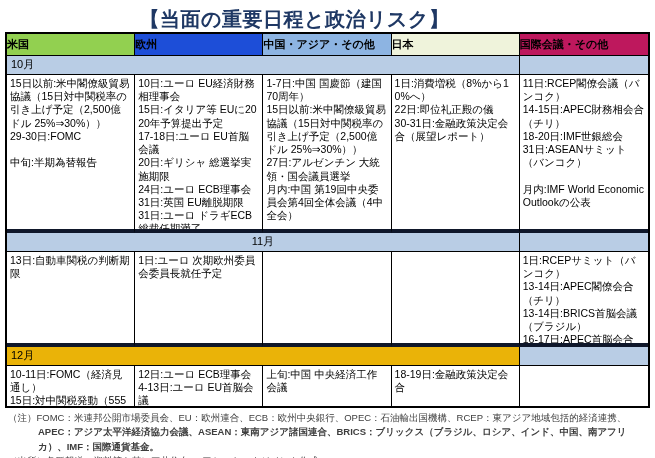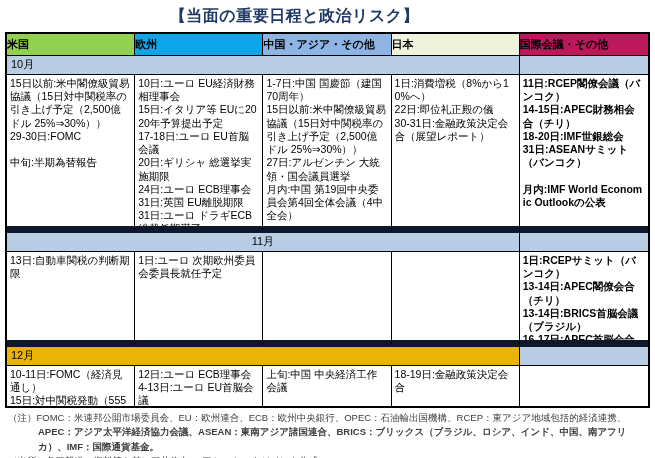--- a/index.html
+++ b/index.html
@@ -3,21 +3,21 @@
 <meta charset="utf-8">
 <style>
   html,body { margin:0; padding:0; }
   body {
     width:655px; height:458px; background:#ffffff; position:relative;
     font-family:"Liberation Sans","DejaVu Sans",sans-serif;
     -webkit-font-smoothing:antialiased;
   }
   .title {
     position:absolute; top:6px; left:0; width:589px;
-    text-align:center; font-weight:bold; font-size:16px;
+    text-align:center; font-weight:bold; font-size:20px;
     letter-spacing:0.5px;
   }
   .sheet {
     position:absolute; left:5px; top:32px; width:645px;
     border:2px solid #000; box-sizing:border-box; background:#fff;
   }
   .hdr-row { display:flex; }
   .hdr-cell {
     flex:1 1 20%; box-sizing:border-box;
     border-right:1px solid #000; border-bottom:1px solid #000;
@@ -30,45 +30,45 @@
     width:80%; box-sizing:border-box;
     border-right:1px solid #000; border-bottom:1px solid #000;
     font-weight:normal; font-size:11px; padding:1px 4px 2px;
   }
   .band-tail {
     width:20%; box-sizing:border-box; border-bottom:1px solid #000;
   }
   .row { display:flex; }
   .cell {
     width:20%; box-sizing:border-box;
-    border-right:1px solid #000; border-bottom:7px solid #0f172a;
+    border-right:1px solid #000; border-bottom:4px solid #0f172a;
     padding:2px 3px 2px 3px;
     font-size:10.5px; line-height:1.26;
     white-space:pre-line; overflow:hidden; word-break:break-all;
   }
-  .cell:last-child { border-right:none;font-weight:bold; }
+  .cell:last-child { border-right:none; }
   .row-oct .cell { height:158px; }
   .row-nov .cell { height:95px; }
   .row-dec .cell { height:40px; border-bottom:none; }
   .notes {
     position:absolute; left:8px; top:411px; width:640px;
     font-size:9.5px; color:#3d3d3d; line-height:1.5;
   }
   .notes .cont { padding-left:30px;font-weight:bold; }
 </style>
 </head>
 <body>
 
 <div class="title" style="color: rgb(31, 56, 100);">【当面の重要日程と政治リスク】</div>
 
 <div class="sheet">
 
   <div class="hdr-row">
     <div class="hdr-cell" style="background-color: rgb(146, 208, 80);">米国</div>
-    <div class="hdr-cell" style="background-color: #0ea5e9;">欧州</div>
+    <div class="hdr-cell" style="background-color: #1d4ed8;">欧州</div>
     <div class="hdr-cell" style="background-color: rgb(141, 180, 226);">中国・アジア・その他</div>
     <div class="hdr-cell" style="background-color: rgb(239, 243, 219);">日本</div>
     <div class="hdr-cell" style="background-color: #be185d;">国際会議・その他</div>
   </div>
 
   <div class="band">
     <div class="band-main" style="background-color: rgb(185, 205, 229);">10月</div>
     <div class="band-tail" style="background-color: rgb(185, 205, 229);"></div>
   </div>
 

